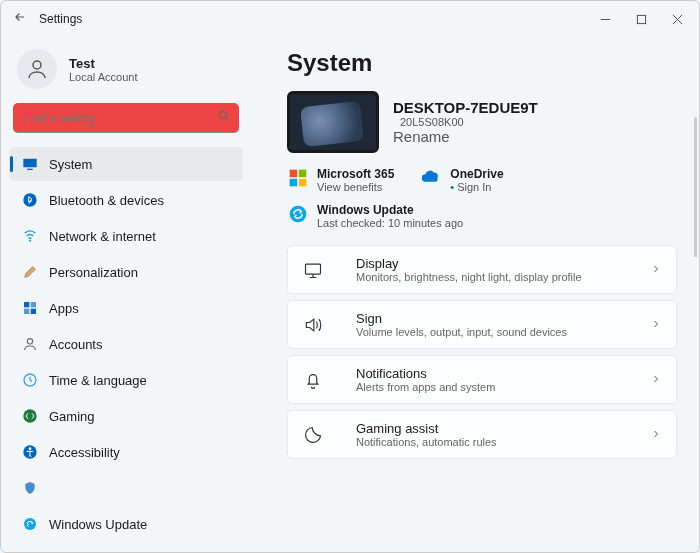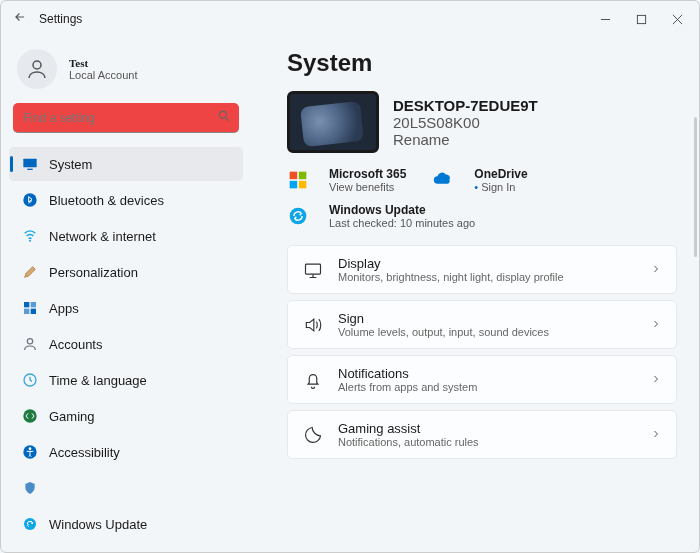--- a/index.html
+++ b/index.html
@@ -8,48 +8,48 @@
   .titlebar { display: flex; align-items: center; height: 36px; padding: 0 4px; }
   .titlebar .back { padding: 4px 8px; color: #555; cursor: default; }
   .titlebar .title { font-size: 12px; padding-left: 4px; }
   .titlebar .spacer { flex: 1; }
   .wbtn { width: 36px; height: 28px; display: flex; align-items: center; justify-content: center; color: #444; border-radius: 4px; }
   .body { flex: 1; display: flex; overflow: hidden; }
   .sidebar { width: 250px; padding: 6px 8px 6px 8px; display: flex; flex-direction: column; gap: 0; overflow-y: auto; }
   .profile { display: flex; align-items: center; gap: 12px; padding: 6px 8px 14px 8px; }
   .avatar { width: 40px; height: 40px; border-radius: 50%; background: #e6eaee; display: flex; align-items: center; justify-content: center; }
   .avatar svg { width: 24px; height: 24px; color: #555; }
-  .profile-name { font-weight: 600; font-size: 11px; font-family: Liberation Serif, serif; }
+  .profile-name { font-weight: 600; font-size: 13px; }
   .profile-sub { font-size: 11px; color: #555; }
   .search { margin: 0 4px 14px 4px; position: relative; }
   .search input { width: 100%; height: 30px; border: none; border-bottom: 1px solid #888; border-radius: 5px; padding: 0 30px 0 10px; font-size: 12px; background: #ef4444; }
   .search .sicon { position: absolute; right: 8px; top: 6px; color: #666; }
   .navlist { display: flex; flex-direction: column; gap: 2px; }
   .navitem { display: flex; align-items: center; gap: 10px; height: 34px; padding: 0 10px 0 12px; border-radius: 5px; font-size: 13px; cursor: default; position: relative; }
   .navitem.active { background: #e7e9ec; }
   .navitem.active::before { content: ""; position: absolute; left: 1px; top: 9px; bottom: 9px; width: 3px; border-radius: 3px; background: #0067c0; }
   .navitem .nicon { width: 18px; height: 18px; display: flex; align-items: center; justify-content: center; }
   .navitem .nicon svg { width: 16px; height: 16px; }
   .main { flex: 1; padding: 12px 22px 12px 36px; overflow-y: auto; position: relative; }
   .main::-webkit-scrollbar { width: 6px; }
   .main h1 { font-size: 24px; font-weight: 600; margin-bottom: 14px; }
   .device { display: flex; gap: 14px; align-items: center; margin-bottom: 14px; }
   .device-img { width: 92px; height: 62px; border-radius: 6px; background: #1e2836; border: 3px solid #1a1a1a; position: relative; overflow: hidden; }
   .device-img::after { content:""; position:absolute; top:10px; left:12px; width:60px; height:40px; background: radial-gradient(circle at 30% 40%, #8aa3c8 0%, #5a7498 40%, #2c3e58 80%); border-radius: 8px; transform: rotate(-6deg); opacity:.85;}
   .device-name { font-size: 15px; font-weight: 600; }
-  .device-model { font-size: 15px; color: #555; }
+  .device-model { font-size: 11px; color: #555; margin-left: 7px; }
   .device-rename { font-size: 15px; color: #555; }
   .inforow { display: flex; gap: 26px; margin-bottom: 10px; }
-  .infoitem { display: flex; gap: 20px; align-items: center; }
+  .infoitem { display: flex; gap: 8px; align-items: flex-start; }
   .infoitem .iicon { width: 22px; height: 22px; display: flex; align-items: center; justify-content: center; }
   .infoitem .ititle { font-size: 12px; font-weight: 600; }
   .infoitem .isub { font-size: 11px; color: #555; }
   .bullet { color:#0067c0; font-size:11px; margin-right:3px;}
   .cards { display: flex; flex-direction: column; gap: 6px; margin-top: 16px; }
-  .card { display: flex; align-items: center; gap: 14px; background: #fcfdfe; border: 1px solid #e6e8eb; border-radius: 5px; padding: 10px 14px; }
+  .card { display: flex; align-items: center; gap: 32px; background: #fcfdfe; border: 1px solid #e6e8eb; border-radius: 5px; padding: 10px 14px; }
   .card .cicon { width: 22px; height: 22px; display: flex; align-items: center; justify-content: center; color: #333; }
   .card .cicon svg { width: 20px; height: 20px; }
   .card .ctitle { font-size: 13px; }
   .card .csub { font-size: 11px; color: #666; }
   .card .chev { margin-left: auto; color: #555; }
   .scrind { position:absolute; right:2px; top:80px; width:3px; height:140px; background:#c8ccd0; border-radius:3px;}
 </style>
 </head>
 <body>
 

